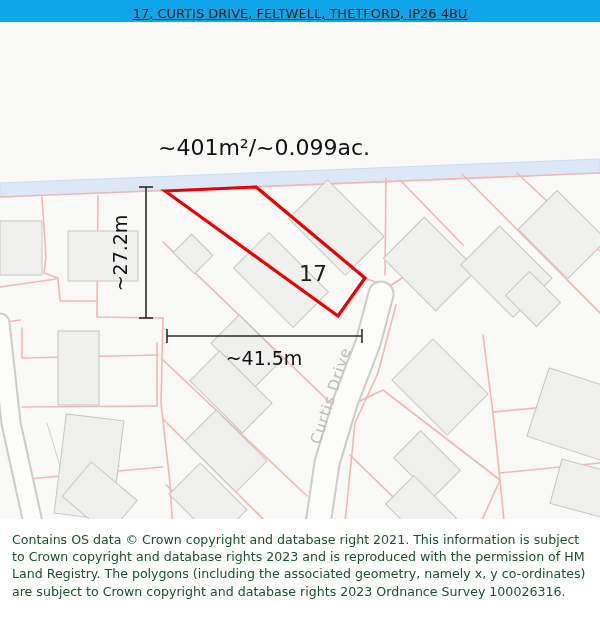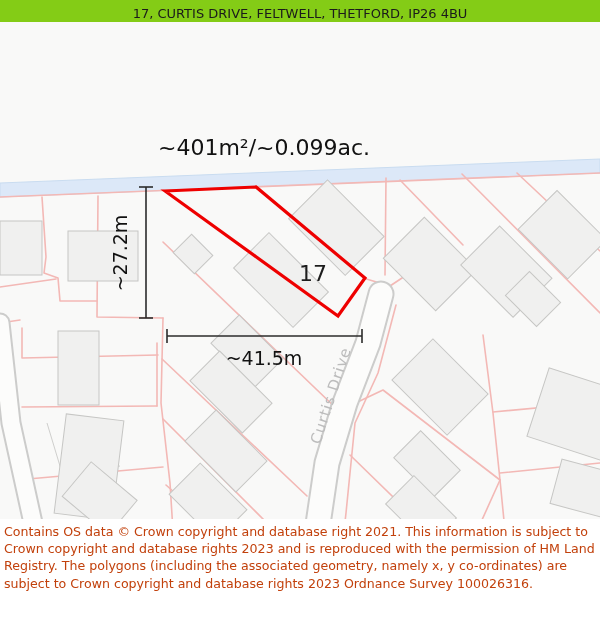--- a/index.html
+++ b/index.html
@@ -15,40 +15,40 @@
     --street-text:#bcbcbc;
     --dimension-color:#2b2b2b;
   }
   html,body{margin:0;padding:0;}
   body{
     width:600px;height:625px;background:#ffffff;
     font-family:"DejaVu Sans","Liberation Sans",sans-serif;
     color:#1b1b1b;overflow:hidden;
   }
   .page{width:600px;height:625px;display:flex;flex-direction:column;}
-  header{flex:0 0 auto;text-align:center;padding-top:5px;background:#84cc16;}
+  header{flex:0 0 auto;text-align:center;padding-top:5px;background:#0ea5e9;text-decoration:underline;}
   .title{font-size:13px;line-height:17px;}
   .subtitle{font-size:12.5px;line-height:17px;}
   .map-wrap{flex:0 0 auto;width:600px;height:497px;background:var(--map-bg);}
   svg{display:block;}
   .water{fill:var(--water-fill);stroke:var(--water-edge);stroke-width:1;}
   .parcel{fill:none;stroke:var(--parcel-line);stroke-width:1.6;stroke-linejoin:round;stroke-linecap:round;}
   .gline{fill:none;stroke:#cfcfcd;stroke-width:1;stroke-linejoin:round;}
   .building{fill:var(--building-fill);stroke:var(--building-stroke);stroke-width:1;}
   .road-casing{fill:none;stroke:var(--road-stroke);stroke-linecap:round;stroke-linejoin:round;}
   .road-inner{fill:none;stroke:var(--road-fill);stroke-linecap:round;stroke-linejoin:round;}
   .plot{fill:none;stroke:var(--plot-outline);stroke-width:3.2;stroke-linejoin:miter;}
   .dim{stroke:var(--dimension-color);stroke-width:1.6;}
   .lbl{fill:#111111;}
   .area-lbl{font-size:22px;}
   .plot-lbl{font-size:22px;fill:#1d1d1d;}
   .dim-lbl{font-size:19px;}
   .street-lbl{font-size:15px;fill:var(--street-text);letter-spacing:1px;}
   footer{flex:1 1 auto;background:#ffffff;}
-  footer p{margin:0;padding:4px 4px 0 4px;font-size:12.6px;line-height:17.2px;color:#c2410c;}
+  footer p{margin:8px;padding:4px 4px 0 4px;font-size:12.6px;line-height:17.2px;color:#14532d;}
 </style>
 </head>
 <body>
 
 <div class="page">
 
   <header>
     <div class="title">17, CURTIS DRIVE, FELTWELL, THETFORD, IP26 4BU</div>
   </header>
 

